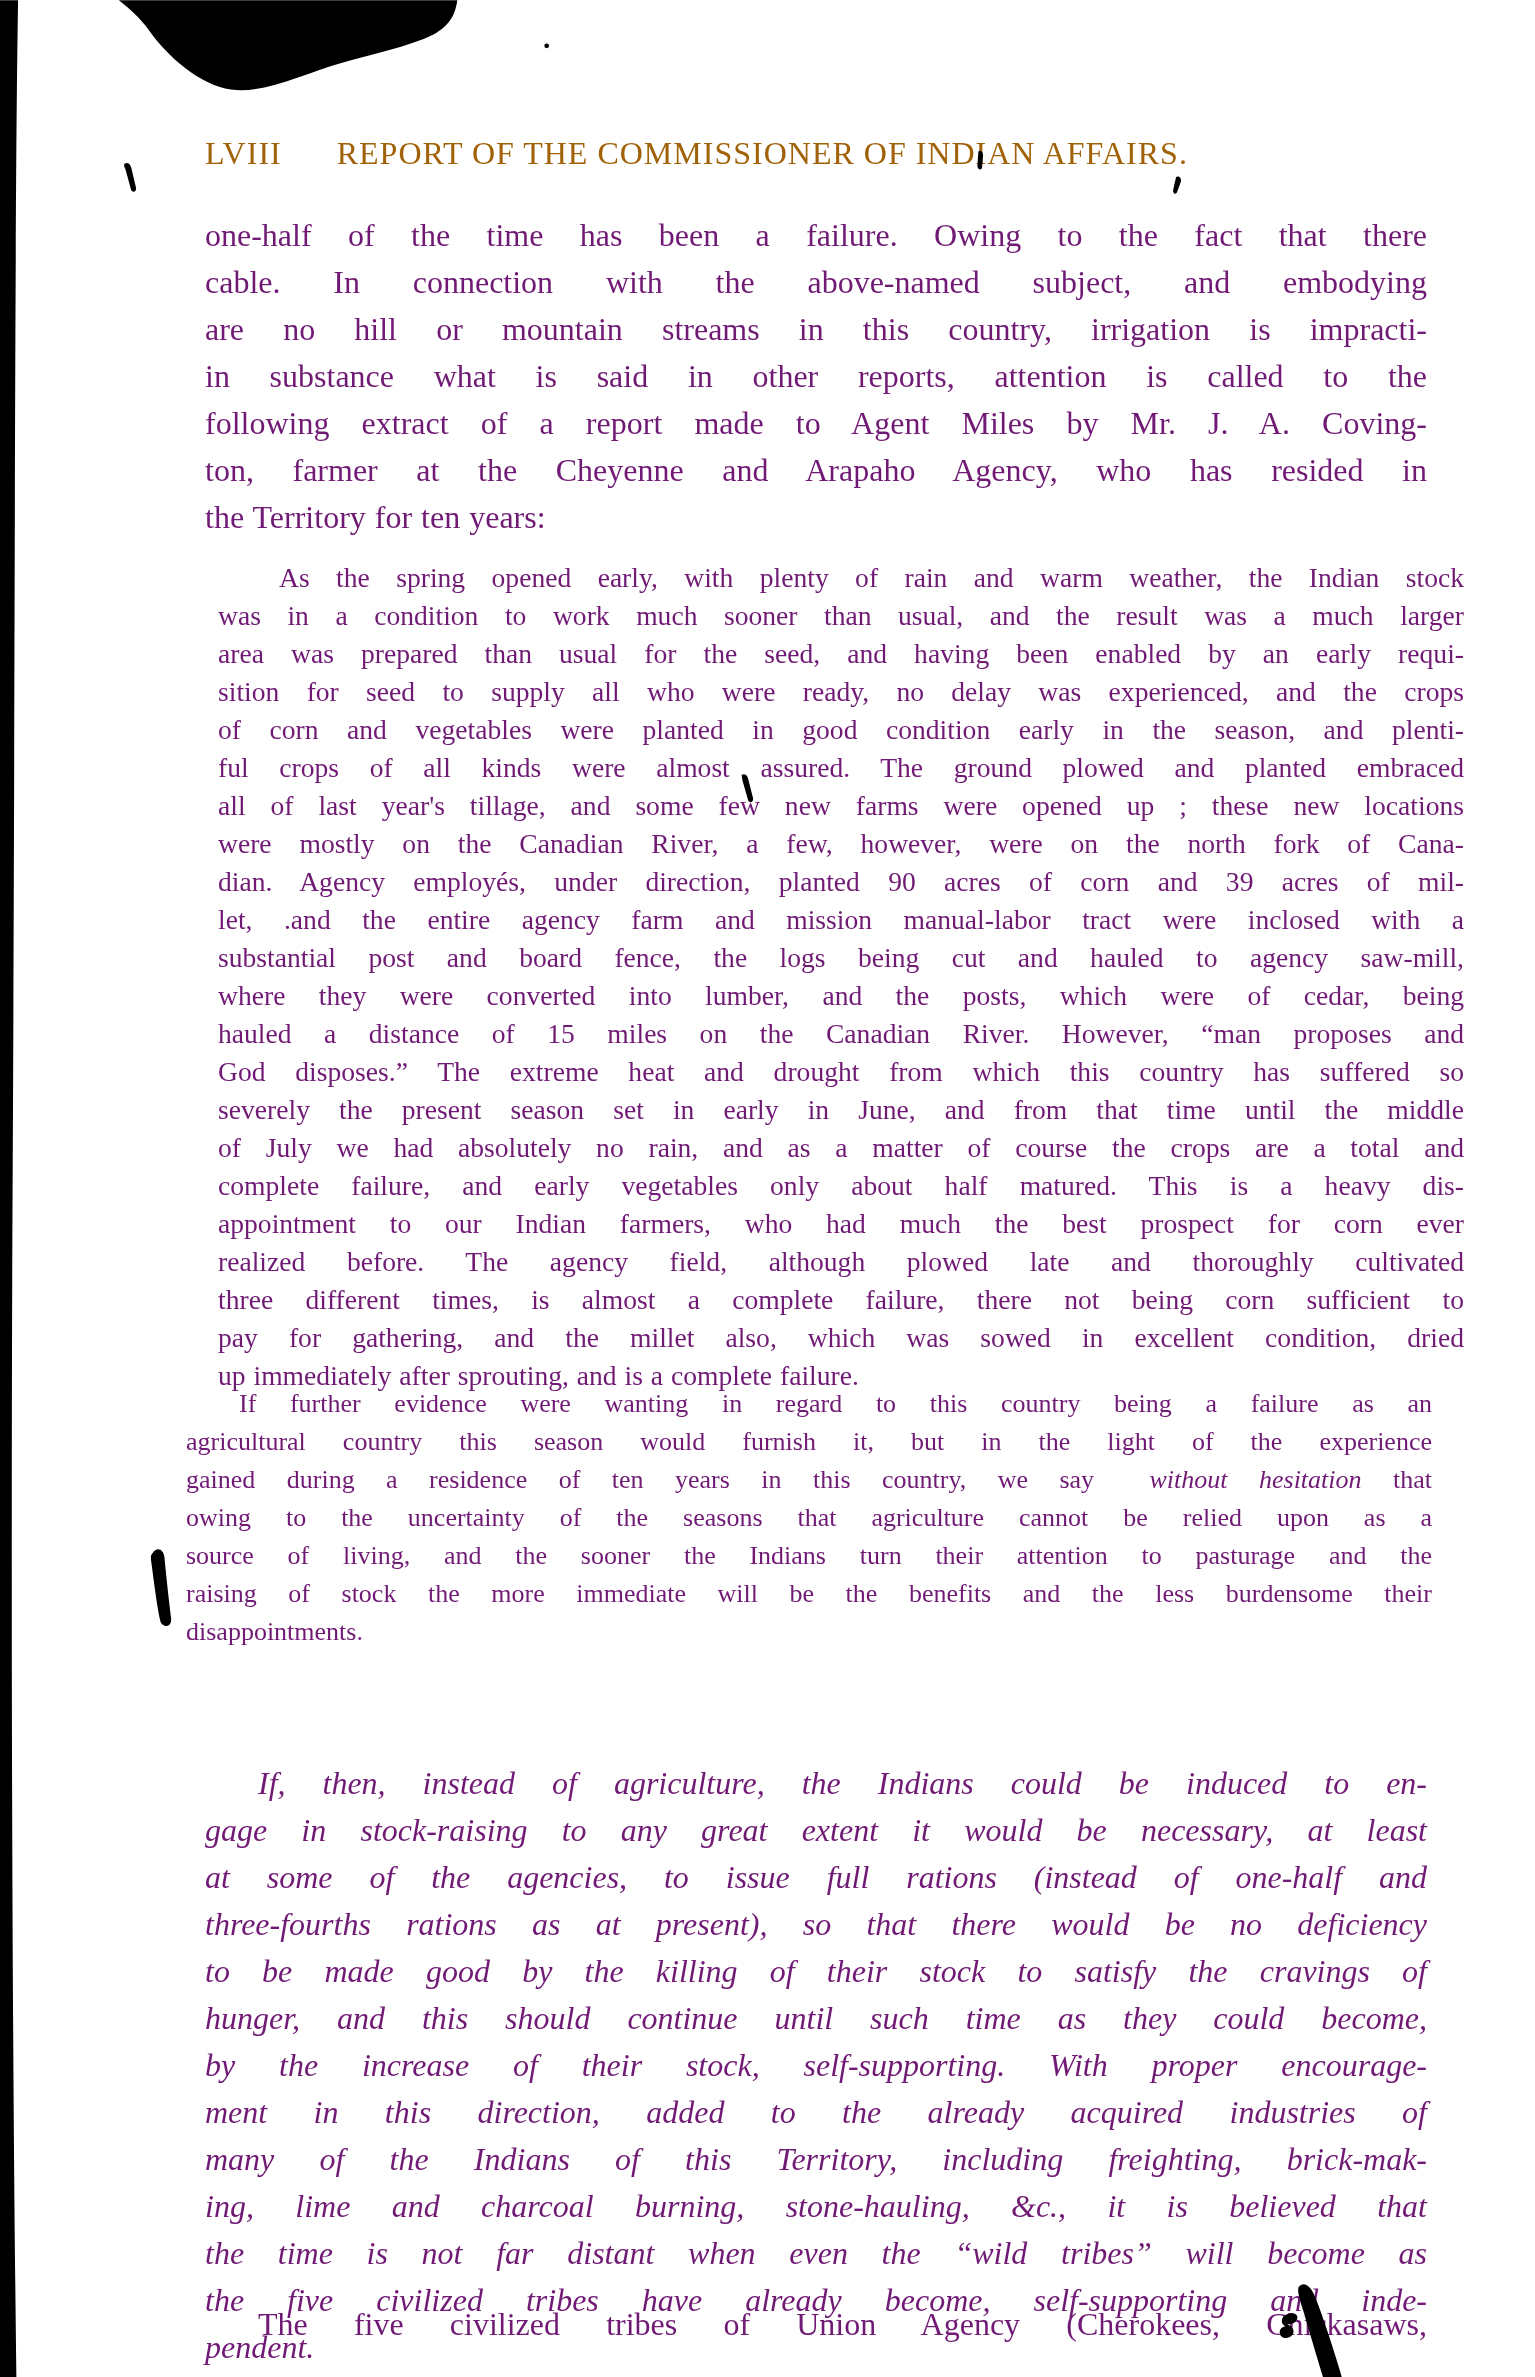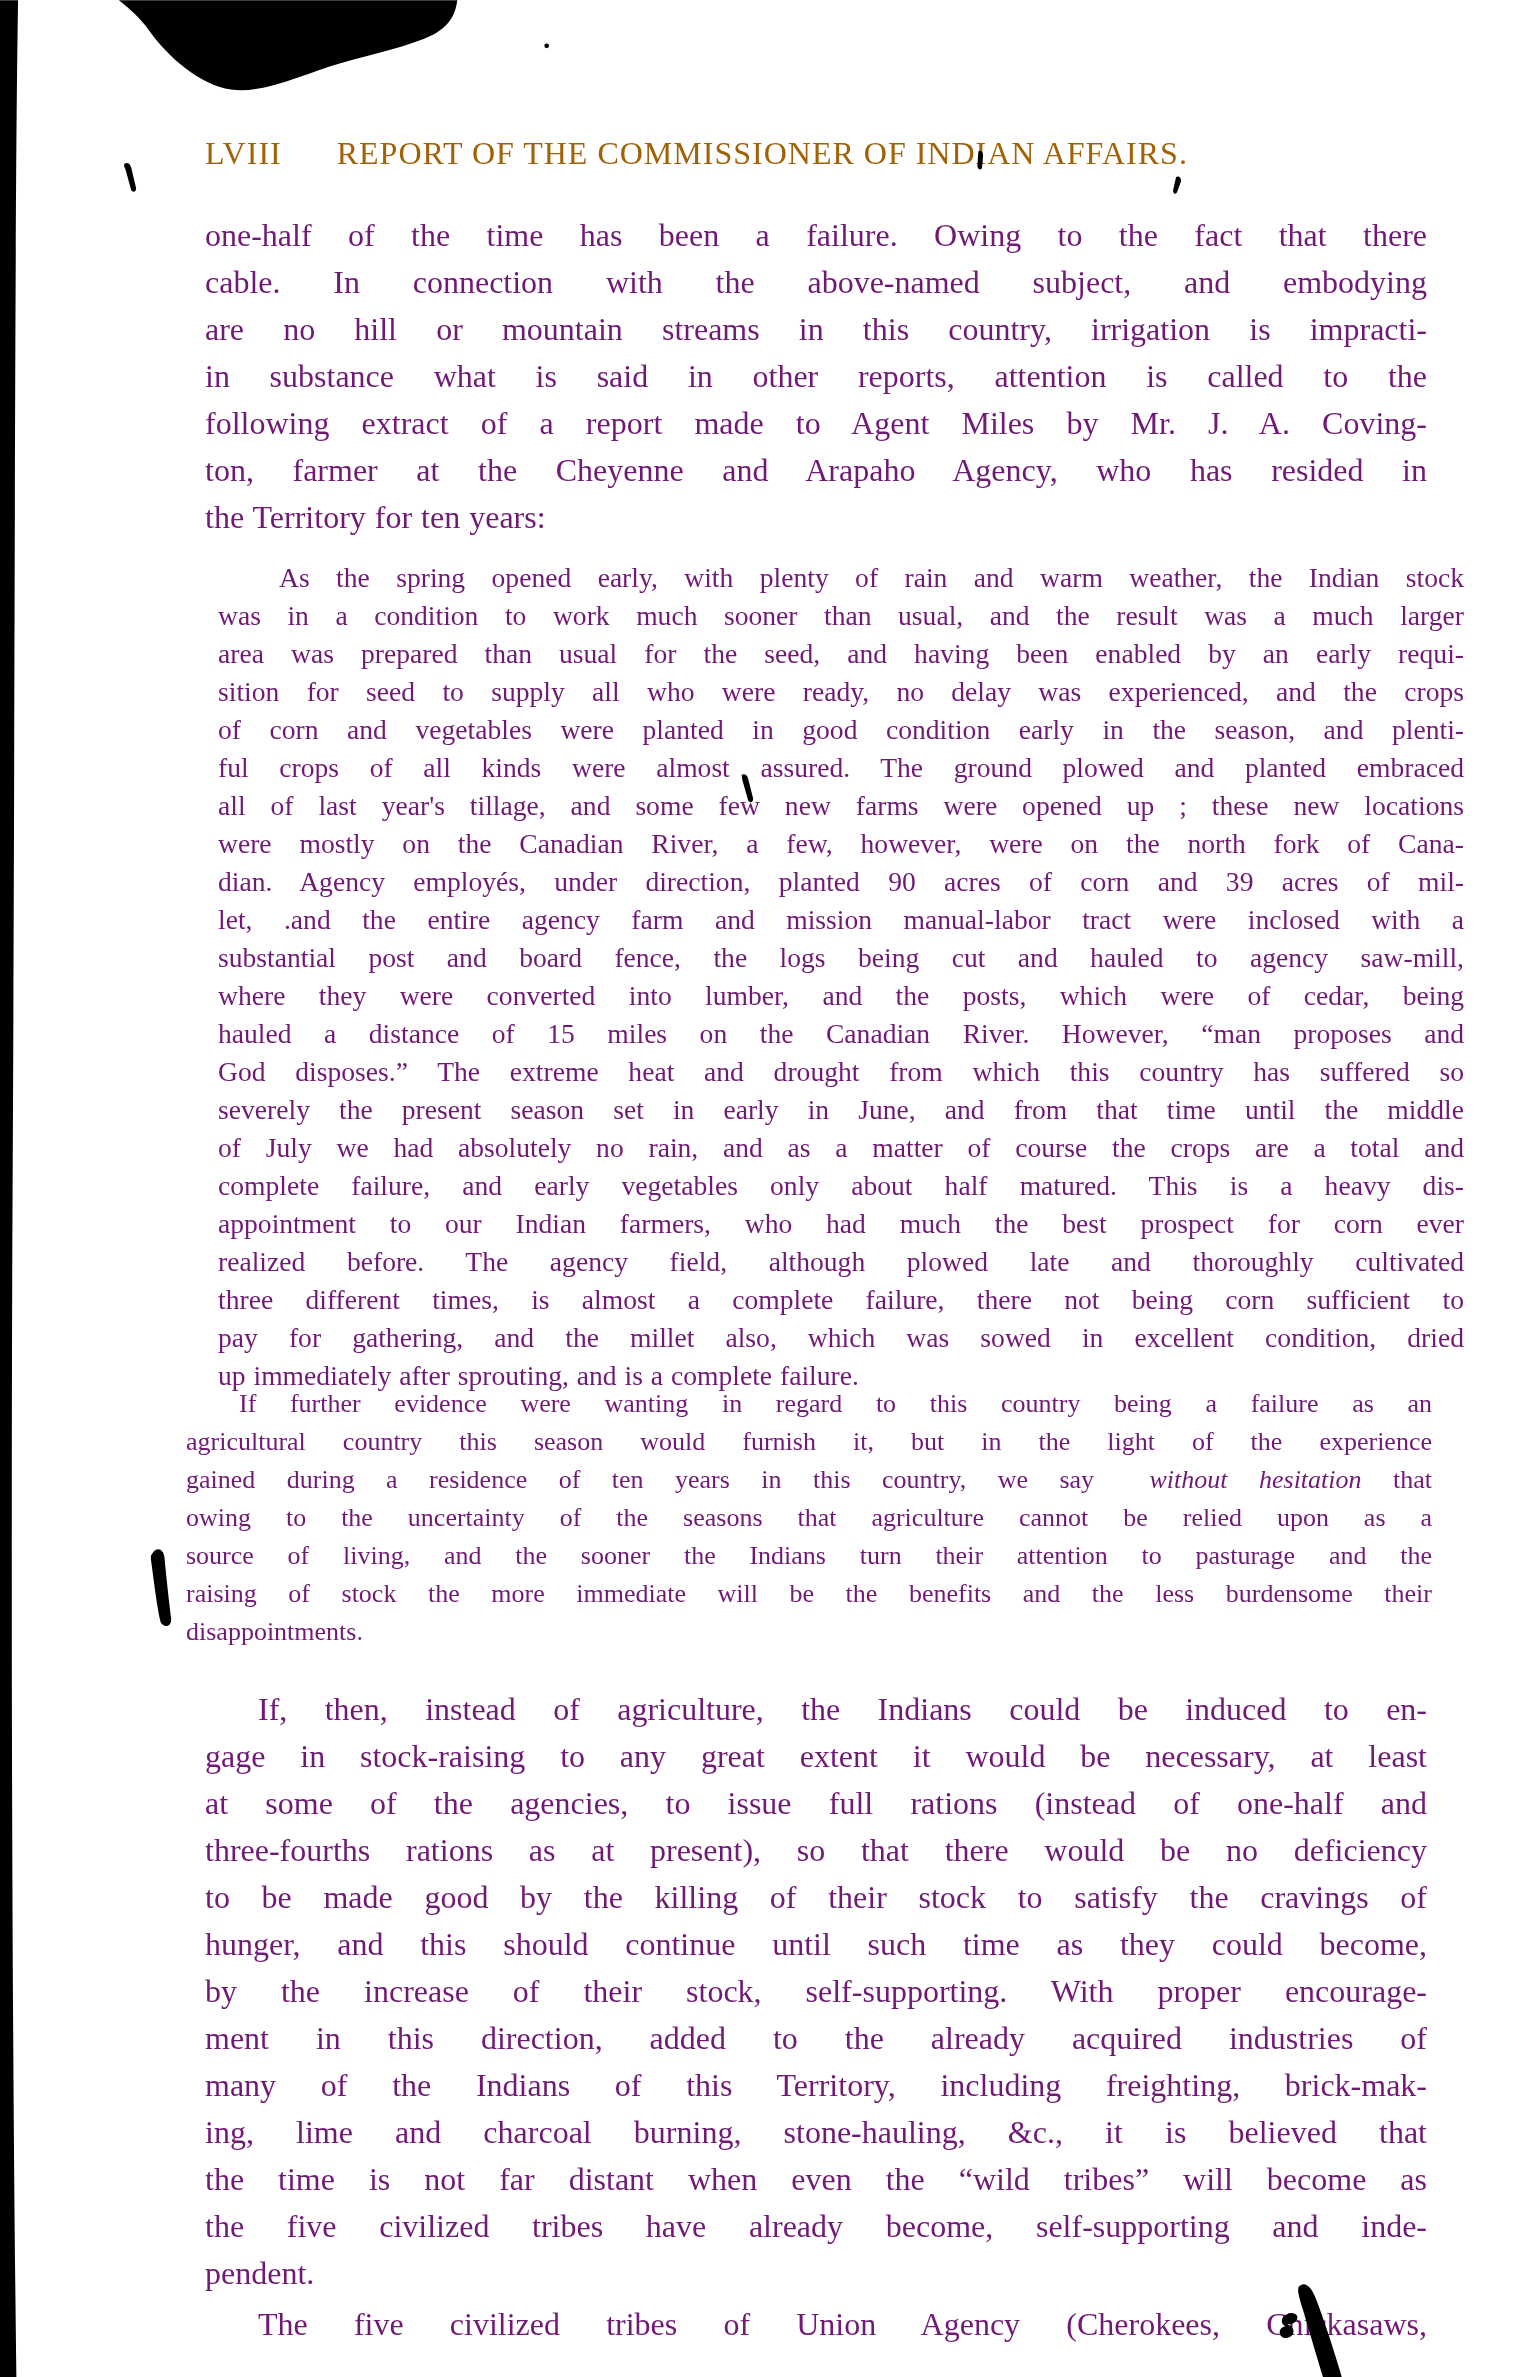--- a/index.html
+++ b/index.html
@@ -13,21 +13,21 @@
   }
   .header{
     position:absolute;left:205px;top:136px;
     display:flex;gap:55px;
     font-size:32px;line-height:34px;letter-spacing:1px;
     color:#a16207;white-space:nowrap;
   }
   #intro   {left:205px;top:212px;width:1222px;font-size:32px;line-height:47px;}
   #quote1  {left:186px;top:559px;width:1246px;font-size:27.6px;line-height:38px;margin-left:32px;}
   #quote2  {left:186px;top:1385px;width:1246px;font-size:26px;line-height:38px;}
-  #bodypar {left:205px;top:1686px;width:1222px;font-size:32px;line-height:47px;}
+  #bodypar {left:205px;top:1760px;width:1222px;font-size:32px;line-height:47px;font-style:italic;}
   #closing {left:205px;top:2301px;width:1222px;font-size:32px;line-height:47px;}
   .line{
     text-align:justify;
     text-align-last:justify;
     word-spacing:1px;
   }
   .line.endline{text-align-last:left;}
   .ind .line:first-child{text-indent:53px;}
   .ind-lg .line:first-child{text-indent:61px;}
   em{font-style:italic;margin-left:24px;}

